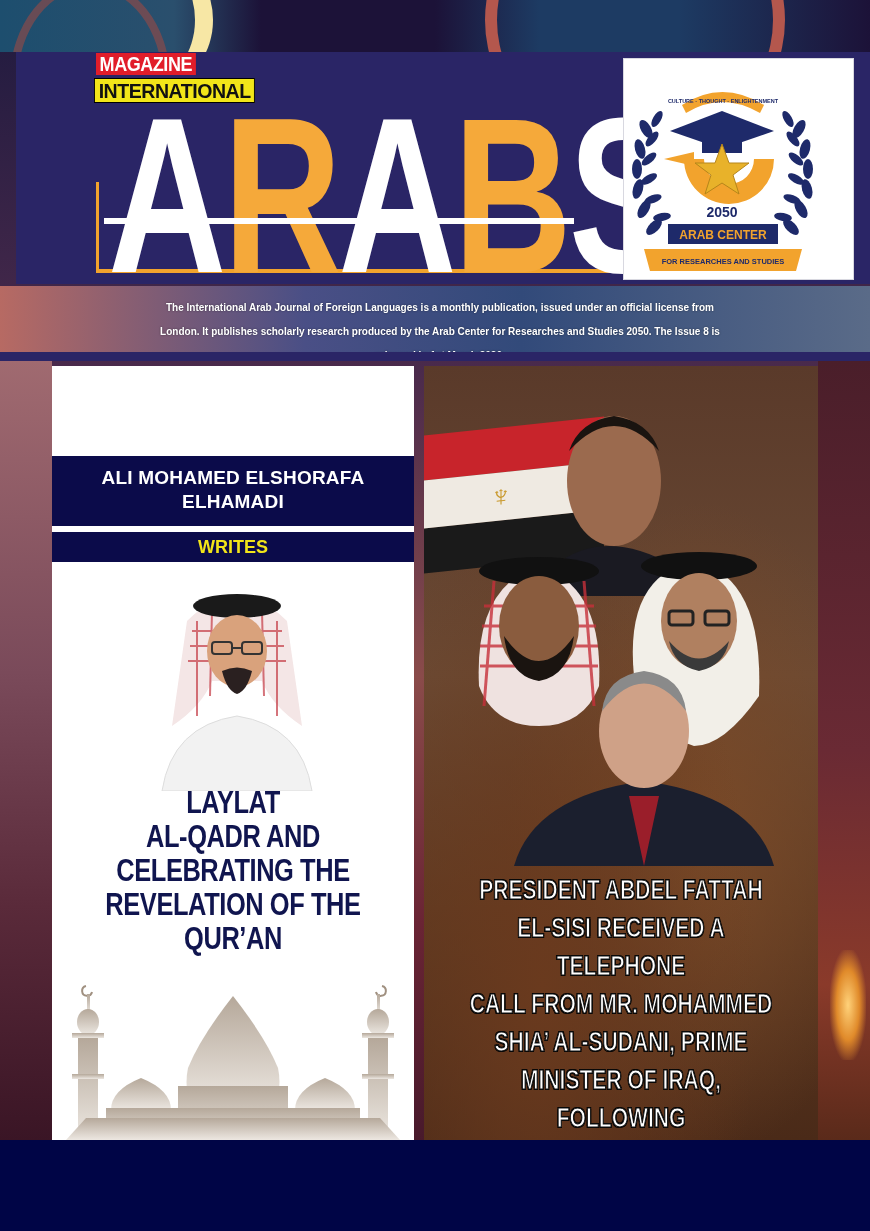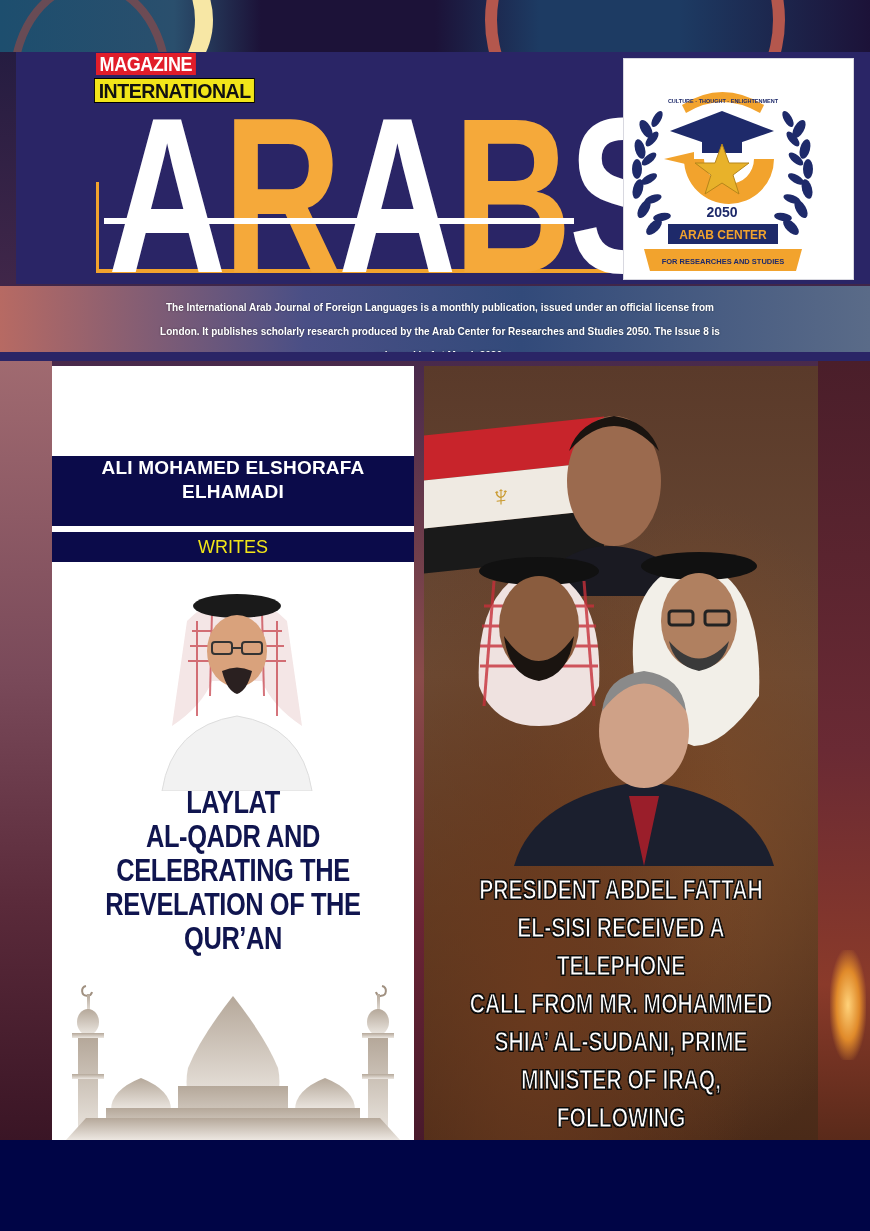--- a/index.html
+++ b/index.html
@@ -78,25 +78,25 @@
   }
 
   
   .left-panel {
     position: absolute; left: 52px; top: 366px; width: 362px; height: 774px;
     background: #ffffff;
   }
   .author-box {
     position: absolute; left: 0; top: 90px; width: 362px; height: 70px; background: #0b0b4a;
     color: #fff; text-align: center; font-weight: 700; font-size: 19px; line-height: 24px;
-    letter-spacing: .2px;
+    padding-top: 10px; letter-spacing: .2px;
   }
   .writes-box {
     position: absolute; left: 0; top: 166px; width: 362px; height: 30px; background: #0b0b4a;
-    color: #f2e519; text-align: center; font-weight: 400; font-size: 18px; line-height: 30px;
+    color: #f2e519; text-align: center; font-weight: 700; font-size: 18px; line-height: 30px;
   }
   .portrait {
     position: absolute; left: 100px; top: 210px; width: 170px; height: 215px;
   }
   .left-headline {
     position: absolute; left: 0; top: 420px; width: 362px;
     color: #10154f; text-align: center; font-weight: 900; font-size: 31px; line-height: 34px;
     transform: scaleX(0.82); transform-origin: center top; letter-spacing: -0.5px;
   }
   .mosque { position: absolute; left: 14px; top: 612px; }

